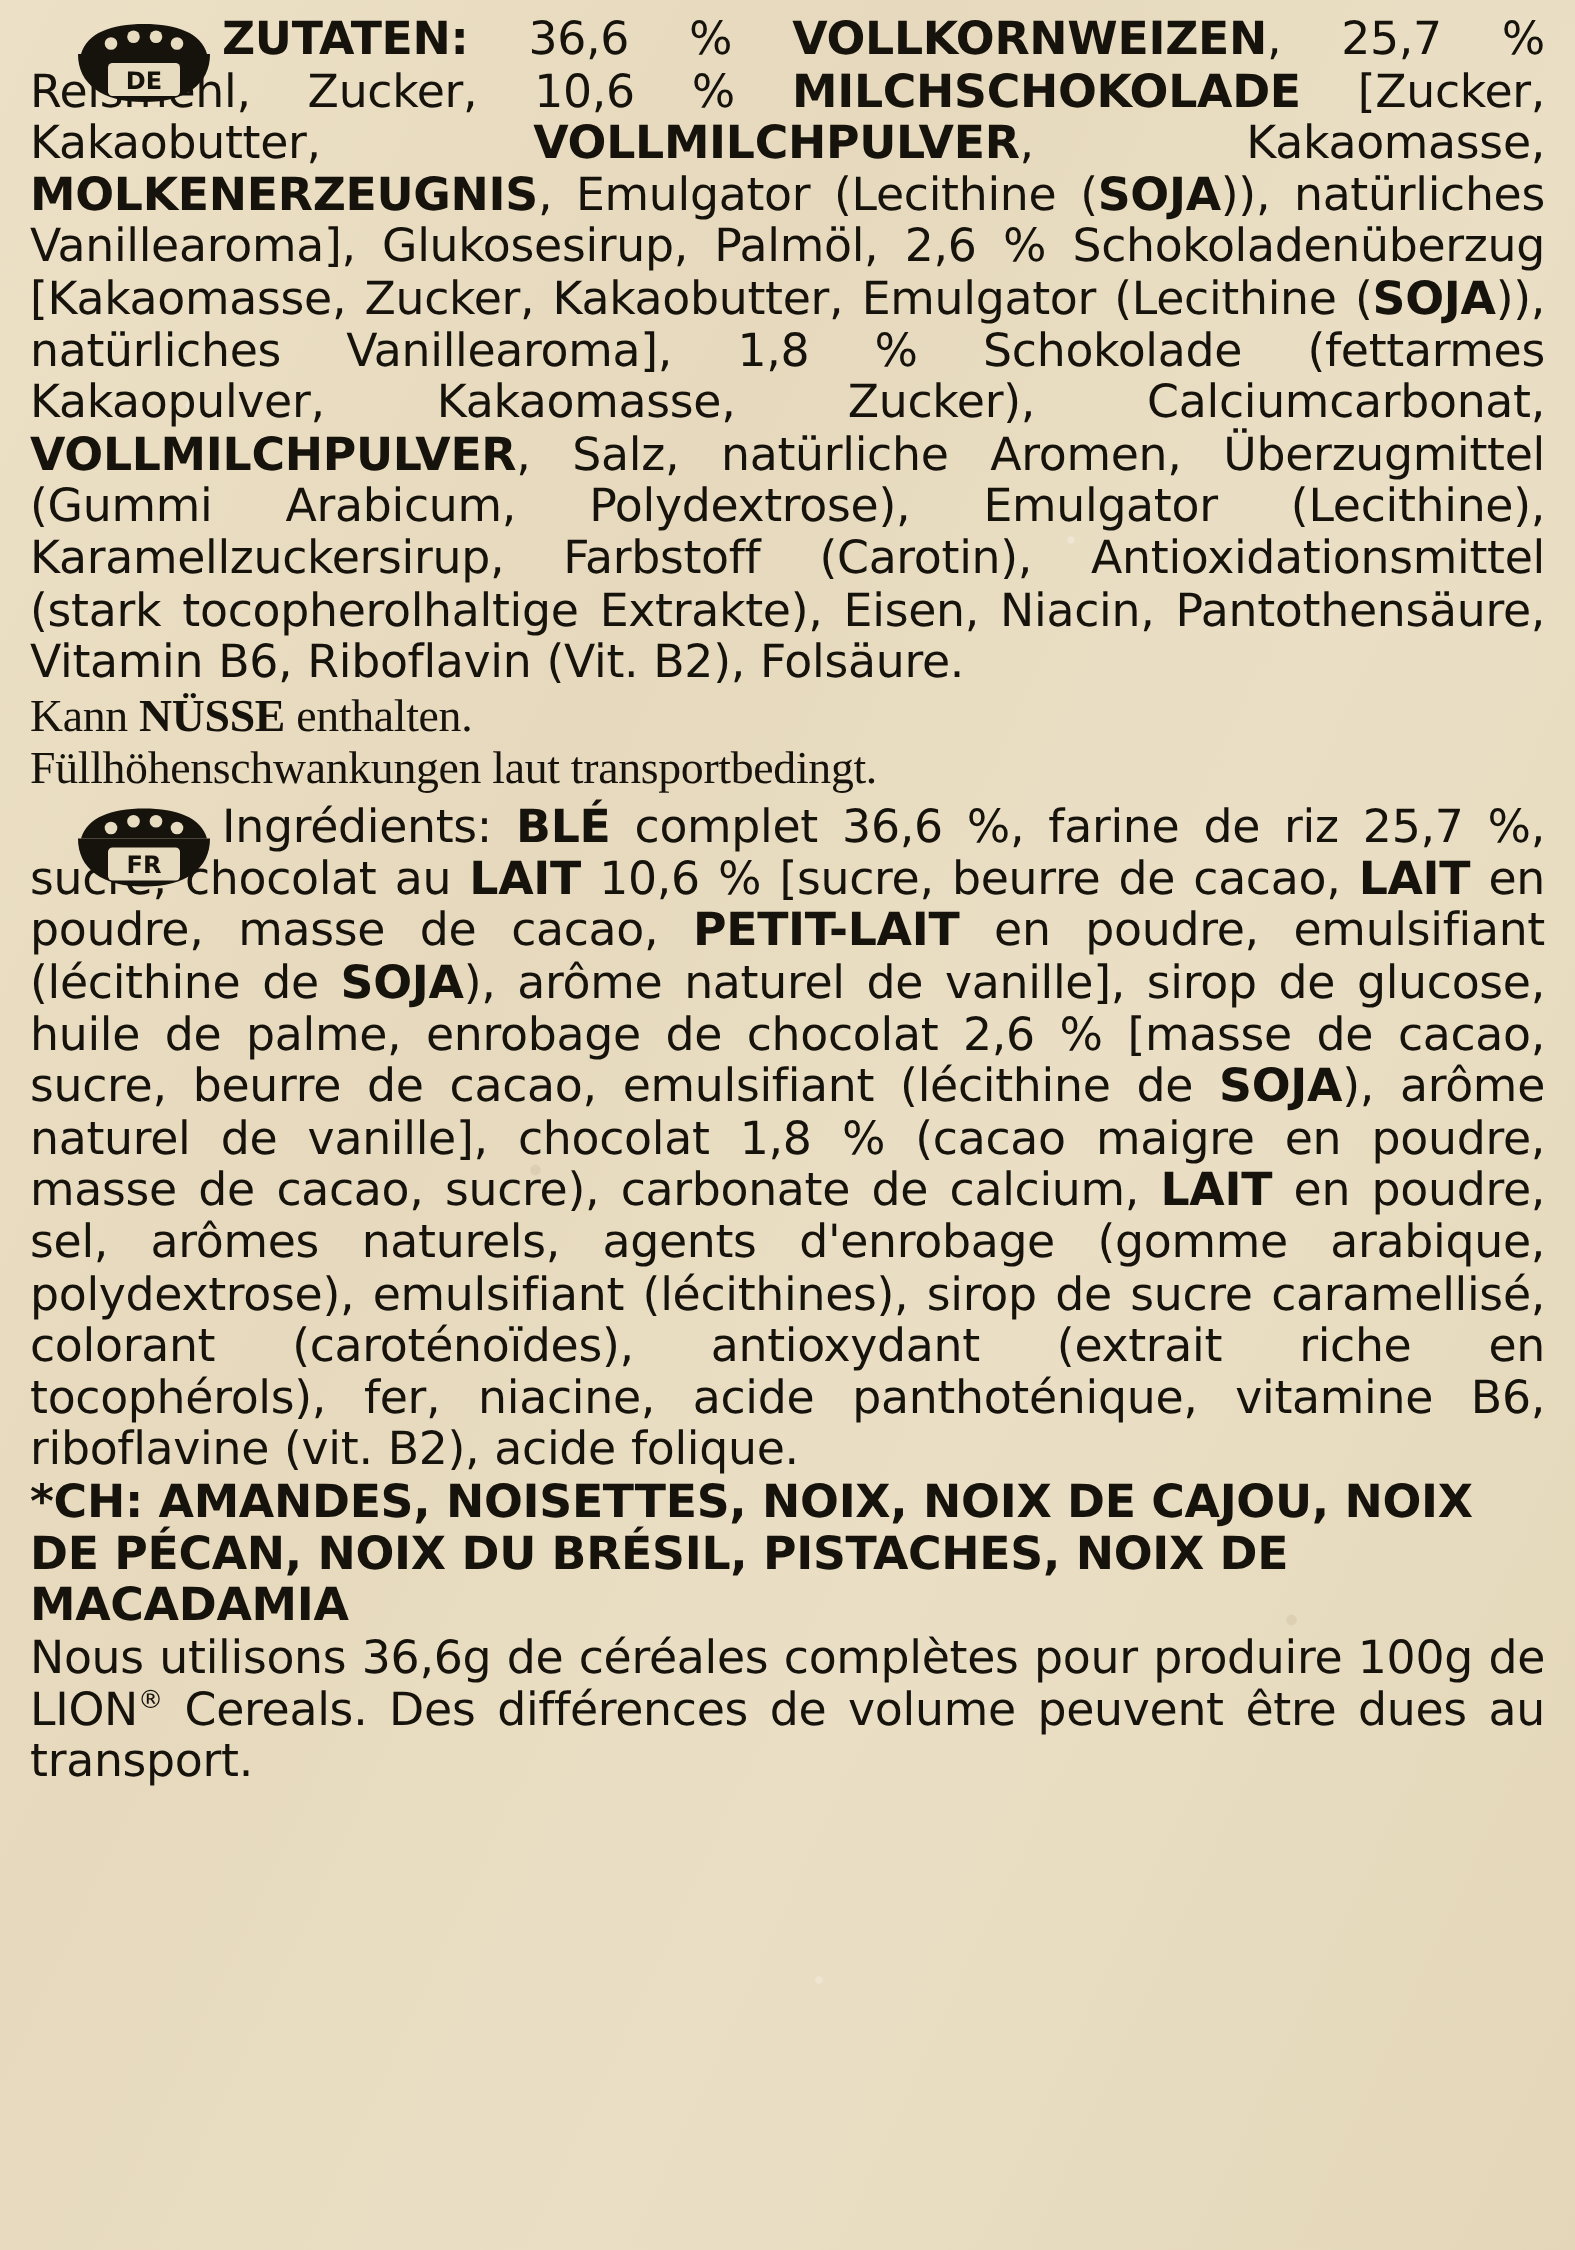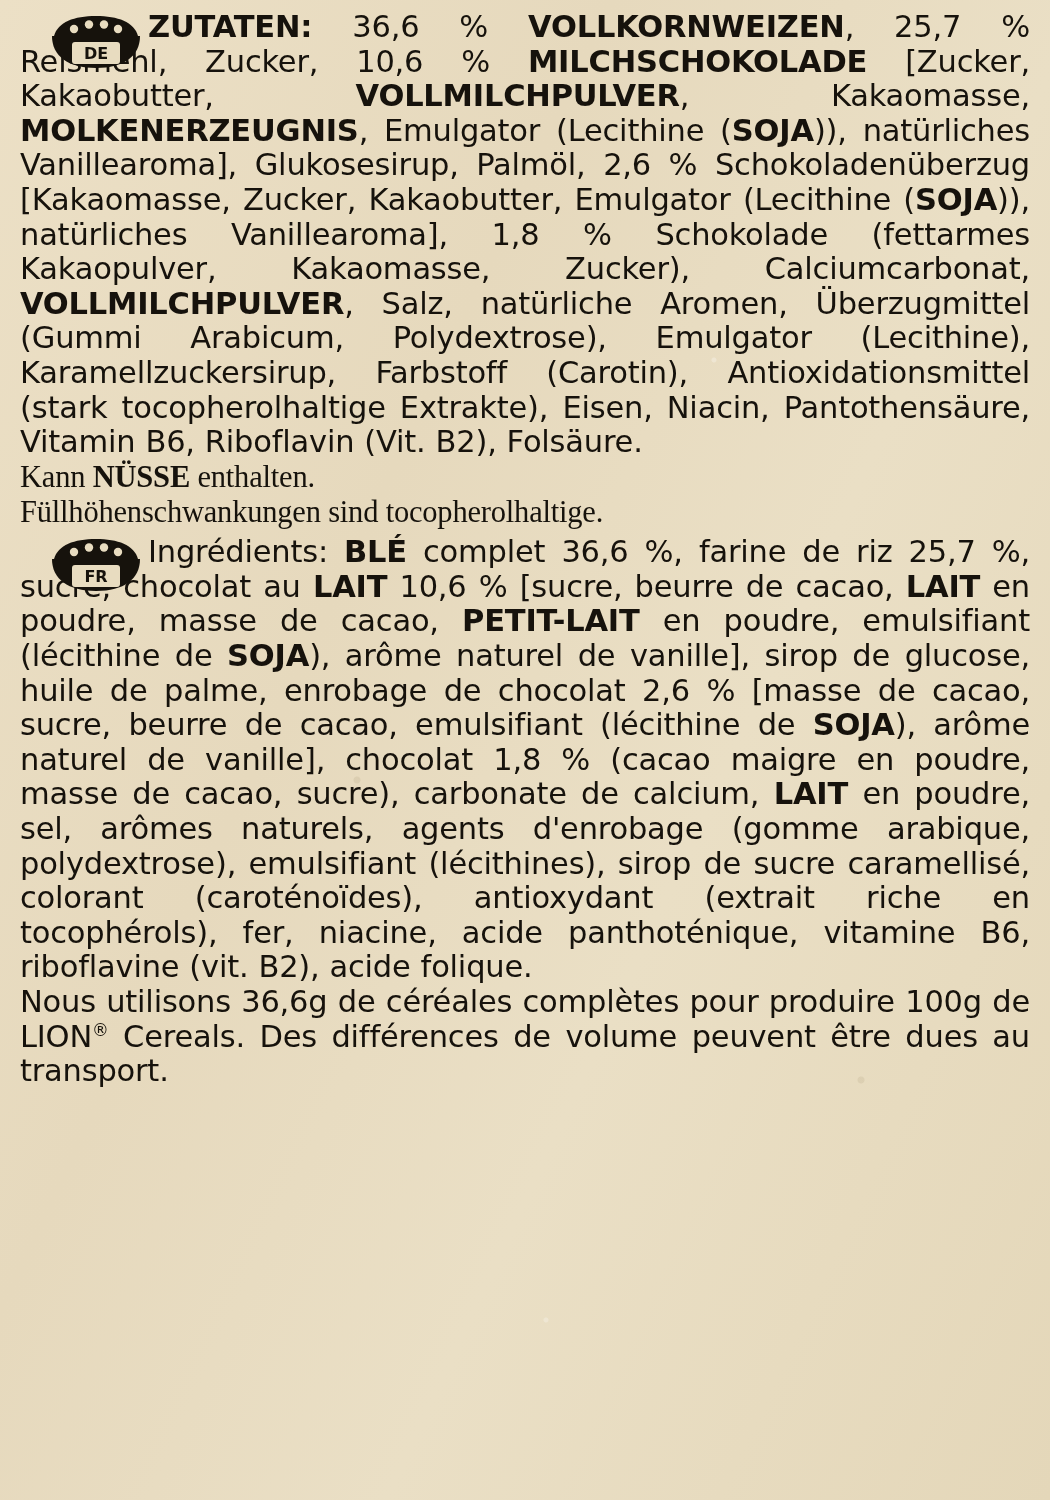--- a/index.html
+++ b/index.html
@@ -130,21 +130,21 @@
       </svg>
     </div>
 
     <div class="block lead">
       <span class="caps"><b>ZUTATEN:</b></span><span> 36,6 % <b>VOLLKORNWEIZEN</b>, 25,7 % Reismehl, Zucker, 10,6 % <b>MILCHSCHOKOLADE</b> [Zucker, Kakaobutter, <b>VOLLMILCHPULVER</b>, Kakaomasse, <b>MOLKENERZEUGNIS</b>, Emulgator (Lecithine (<b>SOJA</b>)), natürliches Vanillearoma], Glukosesirup, Palmöl, 2,6 % Schokoladenüberzug [Kakaomasse, Zucker, Kakaobutter, Emulgator (Lecithine (<b>SOJA</b>)), natürliches Vanillearoma], 1,8 % Schokolade (fettarmes Kakaopulver, Kakaomasse, Zucker), Calciumcarbonat, <b>VOLLMILCHPULVER</b>, Salz, natürliche Aromen, Überzugmittel (Gummi Arabicum, Polydextrose), Emulgator (Lecithine), Karamellzuckersirup, Farbstoff (Carotin), Antioxidationsmittel (stark tocopherolhaltige Extrakte), Eisen, Niacin, Pantothensäure, Vitamin B6, Riboflavin (Vit. B2), Folsäure.</span>
     </div>
 
     <div class="note">Kann <b>NÜSSE</b> enthalten.</div>
 
 
-    <div class="note">Füllhöhenschwankungen sind tocopherolhaltige.</div>
+    <div class="note">Füllhöhenschwankungen laut transportbedingt.</div>
   </div>
 
   <div class="section sec-fr">
 
     <div class="lang-badge badge-fr">
       <svg class="bowl" viewBox="0 0 104 56" xmlns="http://www.w3.org/2000/svg" aria-hidden="true">
         <path d="M8 22 H96 C96 42 80 54 52 54 C24 54 8 42 8 22 Z" fill="#16120c"></path>
         <path d="M10 22 C14 8 30 2 52 2 C74 2 90 8 94 22 Z" fill="#16120c"></path>
         <circle cx="30" cy="15" r="4.2" fill="#e8dcc0"></circle>
         <circle cx="45" cy="10.5" r="4.2" fill="#e8dcc0"></circle>
@@ -153,17 +153,18 @@
         <rect x="28" y="28" width="48" height="22" rx="3" fill="#e8dcc0"></rect>
         <text x="52" y="45" text-anchor="middle" font-family="DejaVu Sans, sans-serif" font-size="16" font-weight="700" fill="#16120c">FR</text>
       </svg>
     </div>
 
     <div class="block lead-fr">
       <span>Ingrédients:</span><span> <b>BLÉ</b> complet 36,6 %, farine de riz 25,7 %, sucre, chocolat au <b>LAIT</b> 10,6 % [sucre, beurre de cacao, <b>LAIT</b> en poudre, masse de cacao, <b>PETIT-<b>LAIT</b></b> en poudre, emulsifiant (lécithine de <b>SOJA</b>), arôme naturel de vanille], sirop de glucose, huile de palme, enrobage de chocolat 2,6 % [masse de cacao, sucre, beurre de cacao, emulsifiant (lécithine de <b>SOJA</b>), arôme naturel de vanille], chocolat 1,8 % (cacao maigre en poudre, masse de cacao, sucre), carbonate de calcium, <b>LAIT</b> en poudre, sel, arômes naturels, agents d'enrobage (gomme arabique, polydextrose), emulsifiant (lécithines), sirop de sucre caramellisé, colorant (caroténoïdes), antioxydant (extrait riche en tocophérols), fer, niacine, acide panthoténique, vitamine B6, riboflavine (vit. B2), acide folique.</span>
     </div>
 
 
+    <div class="allcaps-bold">*CH: <b>AMANDES</b>, <b>NOISETTES</b>, <b>NOIX</b>, <b><b>NOIX</b> DE CAJOU</b>, <b><b>NOIX</b> DE PÉCAN</b>, <b><b>NOIX</b> DU BRÉSIL</b>, <b>PISTACHES</b>, <b><b>NOIX</b> DE MACADAMIA</b></div>
 
     <div class="para">Nous utilisons 36,6g de céréales complètes pour produire 100g de LION<sup>®</sup> Cereals. Des différences de volume peuvent être dues au transport.</div>
   </div>
 
 </div>
 
 </body></html>

